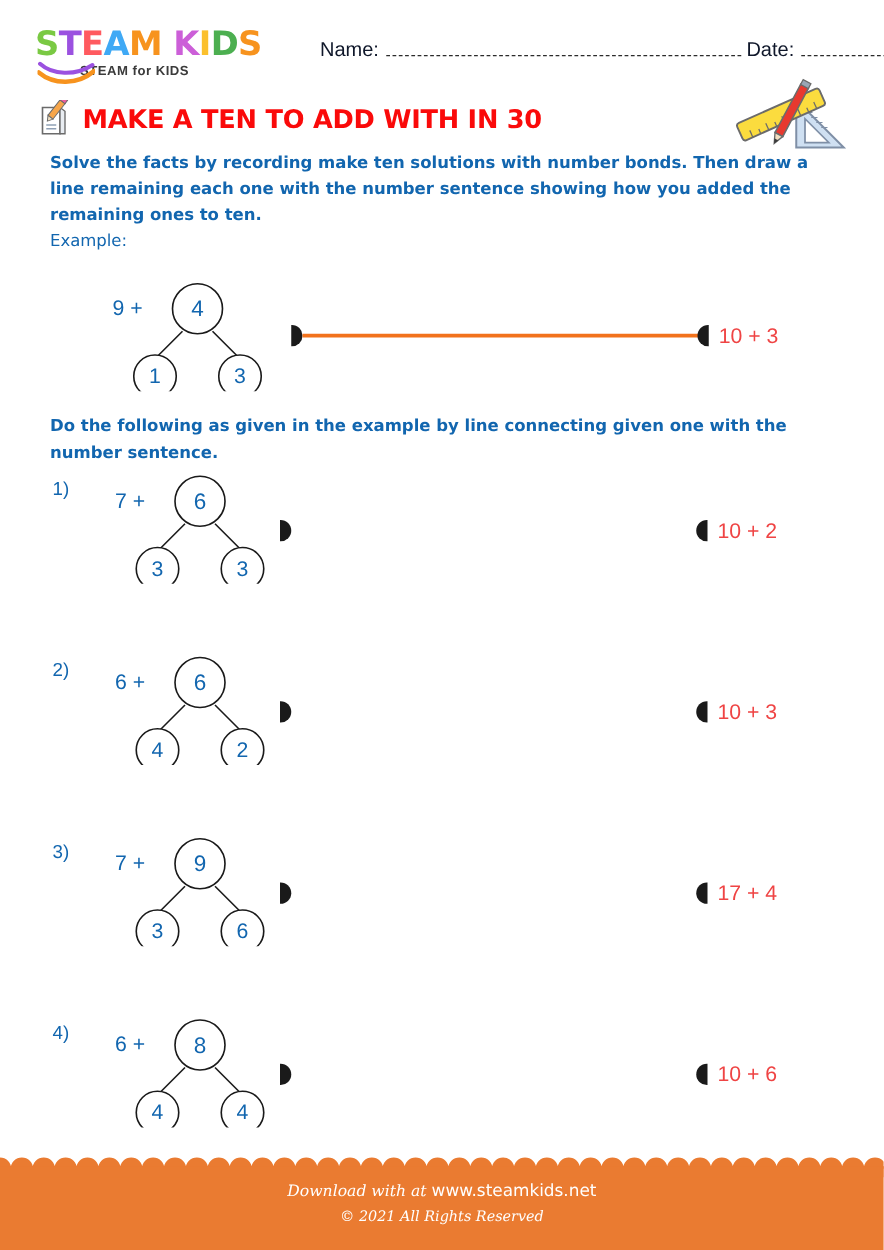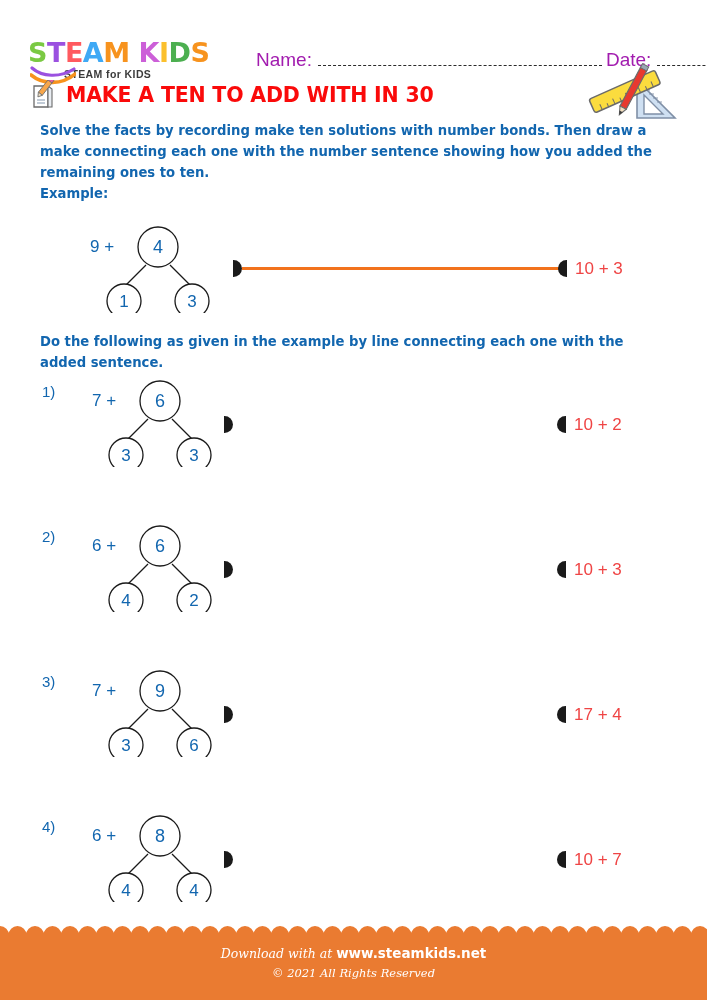--- a/index.html
+++ b/index.html
@@ -18,21 +18,20 @@
     position: absolute;
     inset: 0;
     background: #ffffff;
   }
 
   
   .header {
     position: absolute;
     top: 22px; left: 28px; right: 39px;
     height: 52px;
-    margin-top: 17px;
   }
   .logo {
     position: absolute;
     left: 0; top: 0;
     width: 210px;
   }
   .logo-word {
     font-family: "DejaVu Sans", sans-serif;
     font-weight: bold;
     font-size: 27px;
@@ -56,22 +55,22 @@
     width: 46px; height: 20px;
   }
 
   .name-date {
     position: absolute;
     left: 228px; top: 10px; right: 0;
     height: 28px;
     display: flex;
     align-items: baseline;
     font-family: "Liberation Sans", sans-serif;
-    font-size: 19px;
-    color: #a21caf;
+    font-size: 16px;
+    color: #0f172a;
     text-align: center;
   }
   .nd-label { white-space: nowrap; }
   .nd-line {
     flex: 0 0 auto;
     border-bottom: 1.5px dashed #2b2b2b;
     height: 1px;
     margin: 0 4px 2px 6px;
   }
   .nd-line.name { width: 284px; }
@@ -112,21 +111,21 @@
     font-weight: bold;
     font-size: 13.2px;
     line-height: 21px;
     color: #1266af;
   }
   .example-label {
     position: absolute;
     left: 40px;
     top: 186px;
     font-family: "DejaVu Sans", sans-serif;
-    font-weight: bold;
+    font-weight: normal;
     font-size: 13.2px;
     color: #1266af;
   }
   .instructions2 {
     position: absolute;
     left: 40px;
     top: 331px;
     width: 630px;
     font-family: "DejaVu Sans", sans-serif;
     font-weight: bold;
@@ -205,21 +204,21 @@
   }
   .f1 {
     font-family: "DejaVu Serif", serif;
     font-size: 12.5px;
     font-style: italic;
   }
   .f1 b {
     font-family: "DejaVu Sans", sans-serif;
     font-style: normal;
     font-size: 13.5px;
-    font-weight: bold;
+    font-weight: normal;
     text-align: right;
   }
   .f2 {
     font-family: "DejaVu Serif", serif;
     font-style: italic;
     font-size: 11.5px;
     margin-top: 5px;
   }
 </style>
 </head>
@@ -289,21 +288,21 @@
     </g>
 
     <g transform="rotate(28 55 30)">
       <rect x="51" y="4" width="7" height="44" fill="#e8392f" stroke="#6b6b6b" stroke-width="1.2"></rect>
       <rect x="51" y="0" width="7" height="4.5" fill="#9aa6b5" stroke="#6b6b6b" stroke-width="1"></rect>
       <path d="M51,48 L54.5,56 L58,48 Z" fill="#f3dfc0" stroke="#6b6b6b" stroke-width="1.1"></path>
       <path d="M52.7,52.3 L54.5,56 L56.3,52.3 Z" fill="#3b3b3b"></path>
     </g>
   </svg>
 
-  <div class="instructions">Solve the facts by recording make ten solutions with number bonds. Then draw a make connecting each one with the number sentence showing how you added the remaining ones to ten.</div>
+  <div class="instructions">Solve the facts by recording make ten solutions with number bonds. Then draw a line remaining each one with the number sentence showing how you added the remaining ones to ten.</div>
   <div class="example-label">Example:</div>
 
   <div class="block" style="top:215px;">
     <div class="lhs" style="left:90px; top:22px;">9  +</div>
 
     <div class="bond" style="left:96px; top:6px;">
       <svg width="124" height="92" viewBox="0 0 124 92">
         <line x1="50" y1="44" x2="28" y2="66" stroke="#1a1a1a" stroke-width="1.3"></line>
         <line x1="74" y1="44" x2="96" y2="66" stroke="#1a1a1a" stroke-width="1.3"></line>
         <circle cx="62" cy="26" r="20" fill="#ffffff" stroke="#1a1a1a" stroke-width="1.3"></circle>
@@ -314,21 +313,21 @@
         <text x="96" y="80" text-anchor="middle" dominant-baseline="central" font-family="Liberation Sans, sans-serif" font-size="17" fill="#1266af">3</text>
       </svg>
     </div>
 
     <div class="dot-left" style="left:233px; top:45px;"></div>
     <div class="conn-line" style="left:242px; top:52px; width:317px;"></div>
     <div class="dot-right" style="left:558px; top:45px;"></div>
     <div class="rhs" style="left:575px; top:44px;">10  +  3</div>
   </div>
 
-  <div class="instructions2">Do the following as given in the example by line connecting each one with the added sentence.</div>
+  <div class="instructions2">Do the following as given in the example by line connecting given one with the number sentence.</div>
 
   <div class="block" style="top:383px;">
     <div class="idx">1)</div>
     <div class="lhs" style="left:92px; top:8px;">7  +</div>
     <div class="bond" style="left:98px; top:-8px;">
       <svg width="124" height="92" viewBox="0 0 124 92">
         <line x1="50" y1="44" x2="28" y2="66" stroke="#1a1a1a" stroke-width="1.3"></line>
         <line x1="74" y1="44" x2="96" y2="66" stroke="#1a1a1a" stroke-width="1.3"></line>
         <circle cx="62" cy="26" r="20" fill="#ffffff" stroke="#1a1a1a" stroke-width="1.3"></circle>
         <circle cx="28" cy="80" r="17" fill="#ffffff" stroke="#1a1a1a" stroke-width="1.3"></circle>
@@ -393,21 +392,21 @@
         <circle cx="62" cy="26" r="20" fill="#ffffff" stroke="#1a1a1a" stroke-width="1.3"></circle>
         <circle cx="28" cy="80" r="17" fill="#ffffff" stroke="#1a1a1a" stroke-width="1.3"></circle>
         <circle cx="96" cy="80" r="17" fill="#ffffff" stroke="#1a1a1a" stroke-width="1.3"></circle>
         <text x="62" y="26" text-anchor="middle" dominant-baseline="central" font-family="Liberation Sans, sans-serif" font-size="18" fill="#1266af">8</text>
         <text x="28" y="80" text-anchor="middle" dominant-baseline="central" font-family="Liberation Sans, sans-serif" font-size="17" fill="#1266af">4</text>
         <text x="96" y="80" text-anchor="middle" dominant-baseline="central" font-family="Liberation Sans, sans-serif" font-size="17" fill="#1266af">4</text>
       </svg>
     </div>
     <div class="dot-left" style="left:224px; top:33px;"></div>
     <div class="dot-right" style="left:557px; top:33px;"></div>
-    <div class="rhs" style="left:574px; top:32px;">10  +  7</div>
+    <div class="rhs" style="left:574px; top:32px;">10  +  6</div>
   </div>
 
   <div class="footer">
     <svg class="scallop" viewBox="0 0 707 18" preserveAspectRatio="none">
       <g fill="#ea7b31" id="scallop-g">
           <path d="M-9,11 a9,9 0 0 1 18,0 z M8.5,11 a9,9 0 0 1 18,0 z M26,11 a9,9 0 0 1 18,0 z M43.5,11 a9,9 0 0 1 18,0 z M61,11 a9,9 0 0 1 18,0 z M78.5,11 a9,9 0 0 1 18,0 z M96,11 a9,9 0 0 1 18,0 z M113.5,11 a9,9 0 0 1 18,0 z M131,11 a9,9 0 0 1 18,0 z M148.5,11 a9,9 0 0 1 18,0 z M166,11 a9,9 0 0 1 18,0 z M183.5,11 a9,9 0 0 1 18,0 z M201,11 a9,9 0 0 1 18,0 z M218.5,11 a9,9 0 0 1 18,0 z M236,11 a9,9 0 0 1 18,0 z M253.5,11 a9,9 0 0 1 18,0 z M271,11 a9,9 0 0 1 18,0 z M288.5,11 a9,9 0 0 1 18,0 z M306,11 a9,9 0 0 1 18,0 z M323.5,11 a9,9 0 0 1 18,0 z M341,11 a9,9 0 0 1 18,0 z M358.5,11 a9,9 0 0 1 18,0 z M376,11 a9,9 0 0 1 18,0 z M393.5,11 a9,9 0 0 1 18,0 z M411,11 a9,9 0 0 1 18,0 z M428.5,11 a9,9 0 0 1 18,0 z M446,11 a9,9 0 0 1 18,0 z M463.5,11 a9,9 0 0 1 18,0 z M481,11 a9,9 0 0 1 18,0 z M498.5,11 a9,9 0 0 1 18,0 z M516,11 a9,9 0 0 1 18,0 z M533.5,11 a9,9 0 0 1 18,0 z M551,11 a9,9 0 0 1 18,0 z M568.5,11 a9,9 0 0 1 18,0 z M586,11 a9,9 0 0 1 18,0 z M603.5,11 a9,9 0 0 1 18,0 z M621,11 a9,9 0 0 1 18,0 z M638.5,11 a9,9 0 0 1 18,0 z M656,11 a9,9 0 0 1 18,0 z M673.5,11 a9,9 0 0 1 18,0 z M691,11 a9,9 0 0 1 18,0 z M708.5,11 a9,9 0 0 1 18,0 z " fill="#ea7b31"></path>
         </g>
       <rect x="0" y="9" width="707" height="9" fill="#ea7b31"></rect>
     </svg>
     <div class="footer-inner">

